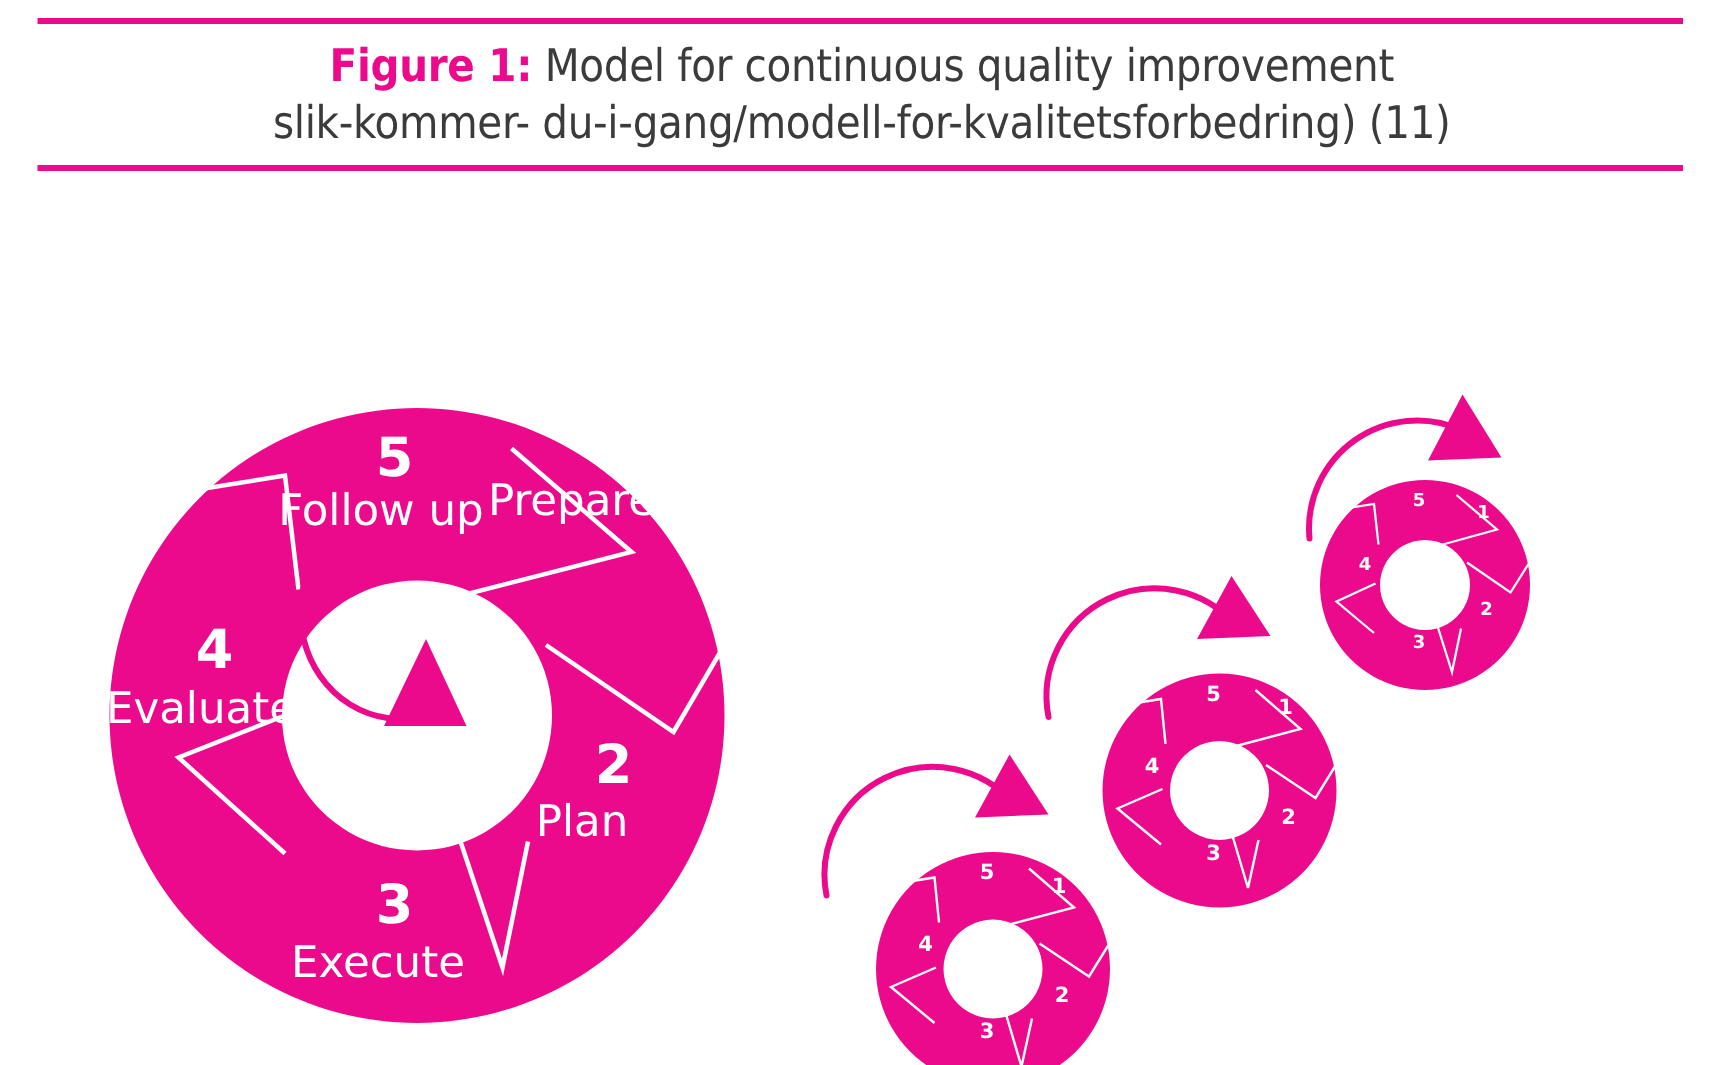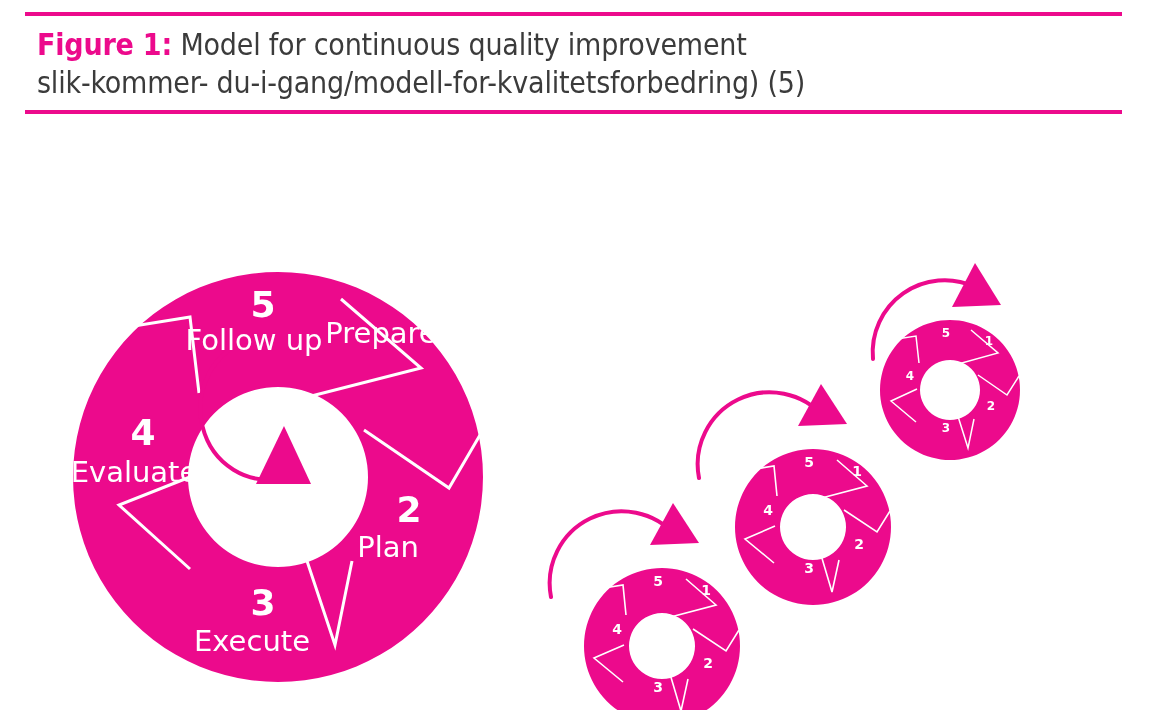--- a/index.html
+++ b/index.html
@@ -15,20 +15,21 @@
     font-family: "Liberation Sans", sans-serif;
     -webkit-font-smoothing: antialiased;
   }
 
   
   #caption-block {
     position: absolute;
     left: 25px;
     top: 12px;
     width: 1097px;
+    text-align: center;
   }
   .rule {
     height: 4px;
     background: #ec0a8c;
     width: 100%;
   }
   #caption-text {
     padding: 10px 10px 8px 12px;
     font-size: 30px;
     line-height: 1.27;
@@ -75,21 +76,21 @@
   .mini-num { font-size: 14px; font-weight: 600; }
   .mini-num-sm { font-size: 12px; font-weight: 600; }
 </style>
 </head>
 <body>
 
 <div id="caption-block">
   <div class="rule"></div>
   <div id="caption-text">
     <span id="caption-line"><span class="fig-label">Figure 1:</span><span> Model for continuous quality improvement</span></span>
-    <span id="caption-line">slik-kommer- du-i-gang/modell-for-kvalitetsforbedring) (5)</span>
+    <span id="caption-line">slik-kommer- du-i-gang/modell-for-kvalitetsforbedring) (11)</span>
   </div>
   <div class="rule"></div>
 </div>
 
 <div id="figure-area">
 <svg id="figure-svg" width="1152" height="515" viewBox="0 0 1152 515" xmlns="http://www.w3.org/2000/svg">
 
   <g>
 
     <path fill="#ec0a8c" fill-rule="evenodd" d="M 278 77 A 205 205 0 1 1 277.99 77 Z

